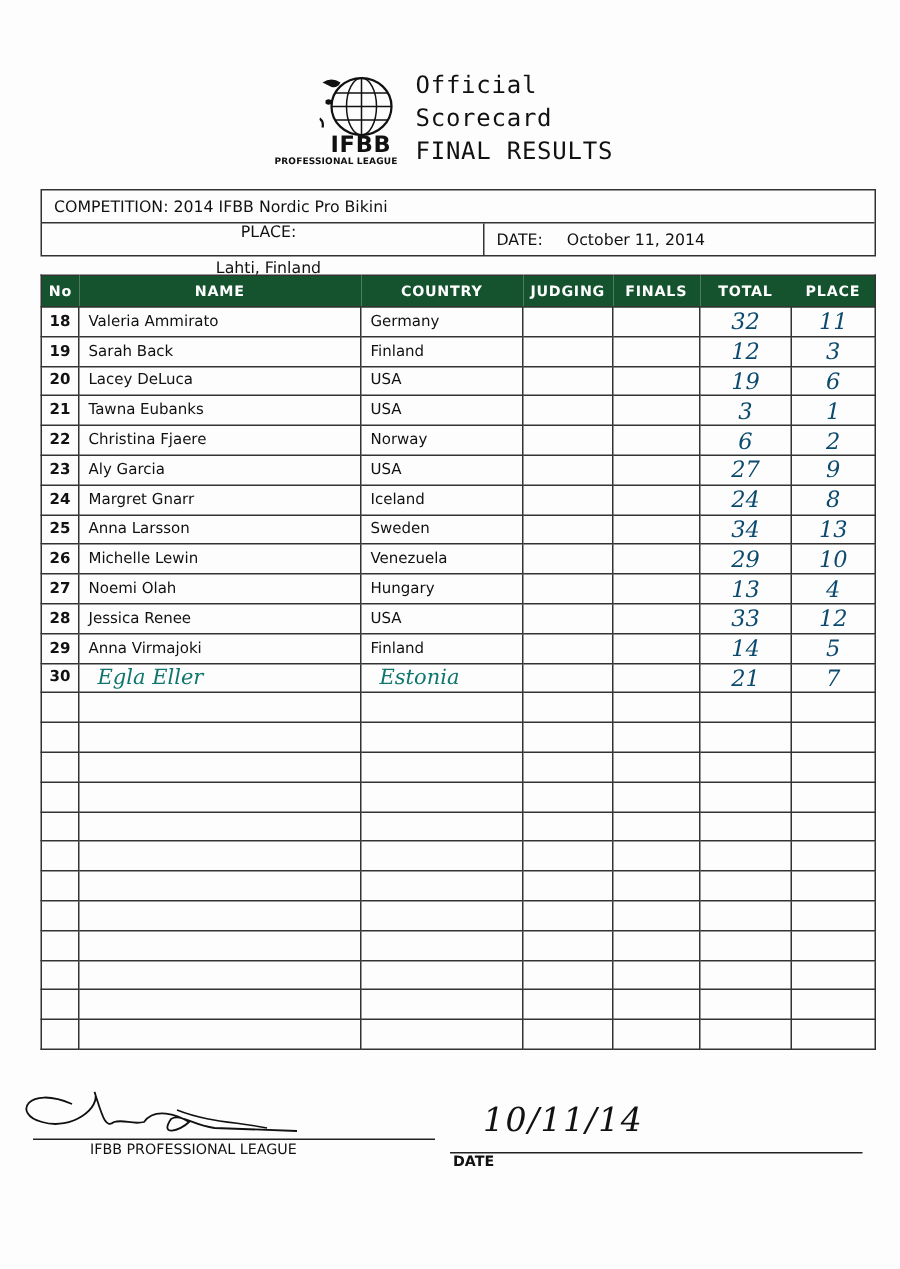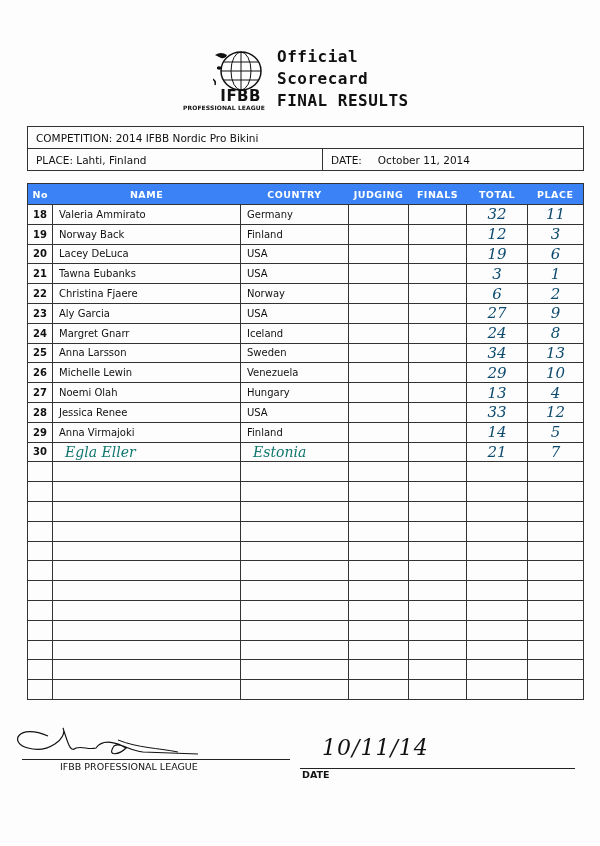--- a/index.html
+++ b/index.html
@@ -6,33 +6,33 @@
   body {
     width: 600px; height: 846px; overflow: hidden;
     background: #fdfdfd; position: relative;
     font-family: "DejaVu Sans", sans-serif; color: #111;
   }
   .header { position: absolute; left: 183px; top: 44px; width: 260px; height: 70px; }
   .logo { position: absolute; left: 0; top: 0; width: 92px; height: 70px; }
   .logo-globe { position: absolute; left: 30px; top: 5px; }
   .logo-ifbb { position: absolute; right: 14px; top: 43px; font-weight: bold; font-size: 15px; letter-spacing: 0.5px; font-family: "DejaVu Sans", sans-serif; }
   .logo-pl { position: absolute; left: 0; top: 60px; font-weight: bold; font-size: 6px; white-space: nowrap; letter-spacing: 0.1px; }
-  .title { position: absolute; left: 94px; top: 2px; font-weight: bold; font-size: 16px; line-height: 22px; font-family: "DejaVu Sans Mono", monospace; letter-spacing: 0.5px; }
+  .title { position: absolute; left: 94px; top: 2px; font-weight: normal; font-size: 16px; line-height: 22px; font-family: "DejaVu Sans Mono", monospace; letter-spacing: 0.5px; }
   .title div { white-space: nowrap; }
 
   .info { position: absolute; left: 27px; top: 126px; width: 555px; border: 1px solid #333; font-size: 10.5px; font-family: "DejaVu Sans", sans-serif; }
   .info-row { height: 21px; display: flex; align-items: center; border-bottom: 1px solid #333; }
   .info-row:last-child { border-bottom: none; }
   .info-cell { padding-left: 8px; height: 100%; display: flex; align-items: center; box-sizing: border-box; white-space: nowrap; }
-  .info-cell.place { width: 295px; border-right: 1px solid #333; }
+  .info-cell.place { width: 295px; border-right: 1px solid #333; flex-direction: column; }
   .date-label { margin-right: 16px; }
 
   .results { position: absolute; left: 27px; top: 183px; width: 556px; border-collapse: collapse; table-layout: fixed; border: 1px solid #333; }
   .results th {
-    background: #3b82f6; color: #fff; font-size: 9.5px; font-weight: bold; height: 20px; padding: 0;
+    background: #14532d; color: #fff; font-size: 9.5px; font-weight: bold; height: 20px; padding: 0;
     letter-spacing: 0.5px; border: none;
   }
   .results td {
     border: 1px solid #333; height: 18.8px; padding: 0 6px; font-size: 10px; white-space: nowrap; overflow: hidden;
   }
   .results td.no { font-weight: bold; text-align: center; padding: 0; margin-left: 23px; }
   .results td.hand {
     font-family: "DejaVu Serif", serif; font-style: italic; font-size: 15px; text-align: center; padding: 0; color: #0c4a6e;
   }
   .results td.hand-name { font-family: "DejaVu Serif", serif; font-style: italic; font-size: 14px; color: #0f766e; padding-left: 12px; }
@@ -115,21 +115,21 @@
         <td class="no">18</td>
         <td>Valeria Ammirato</td>
         <td>Germany</td>
         <td></td>
         <td></td>
         <td class="hand">32</td>
         <td class="hand">11</td>
       </tr>
       <tr>
         <td class="no">19</td>
-        <td>Norway Back</td>
+        <td>Sarah Back</td>
         <td>Finland</td>
         <td></td>
         <td></td>
         <td class="hand">12</td>
         <td class="hand">3</td>
       </tr>
       <tr>
         <td class="no">20</td>
         <td>Lacey DeLuca</td>
         <td>USA</td>

